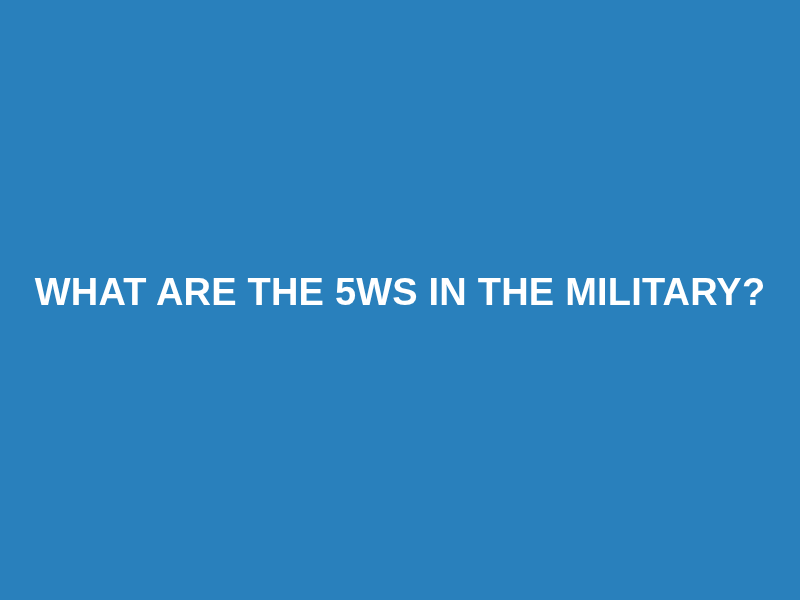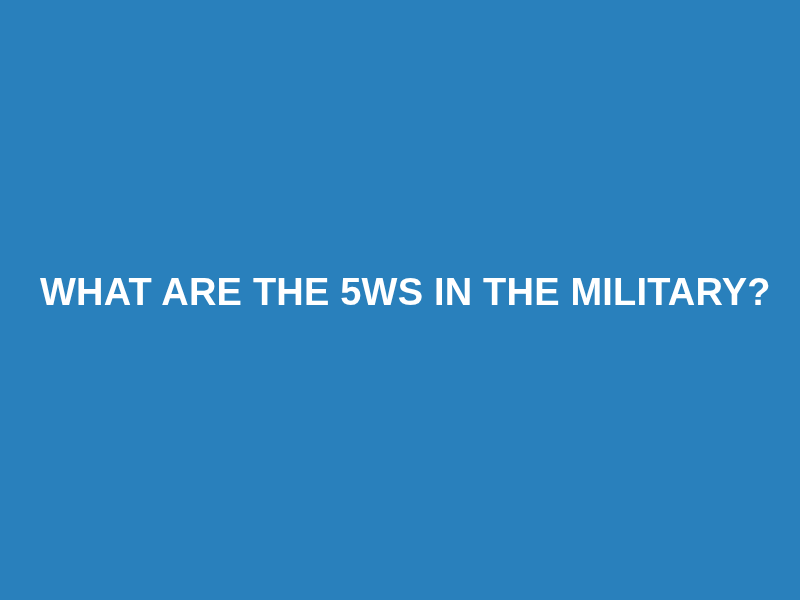--- a/index.html
+++ b/index.html
@@ -26,21 +26,21 @@
     align-items: center;
     justify-content: center;
   }
 
   .title-block {
     width: 100%;
     padding: 0 40px;
     box-sizing: border-box;
     display: flex;
     align-items: center;
-    justify-content: flex-start;
+    justify-content: center;
     
     transform: translateY(-8px);
   }
 
   .title-text {
     margin: 0;
     color: #ffffff;
     font-family: "Liberation Sans", sans-serif;
     font-size: 38px;
     font-weight: 700;

